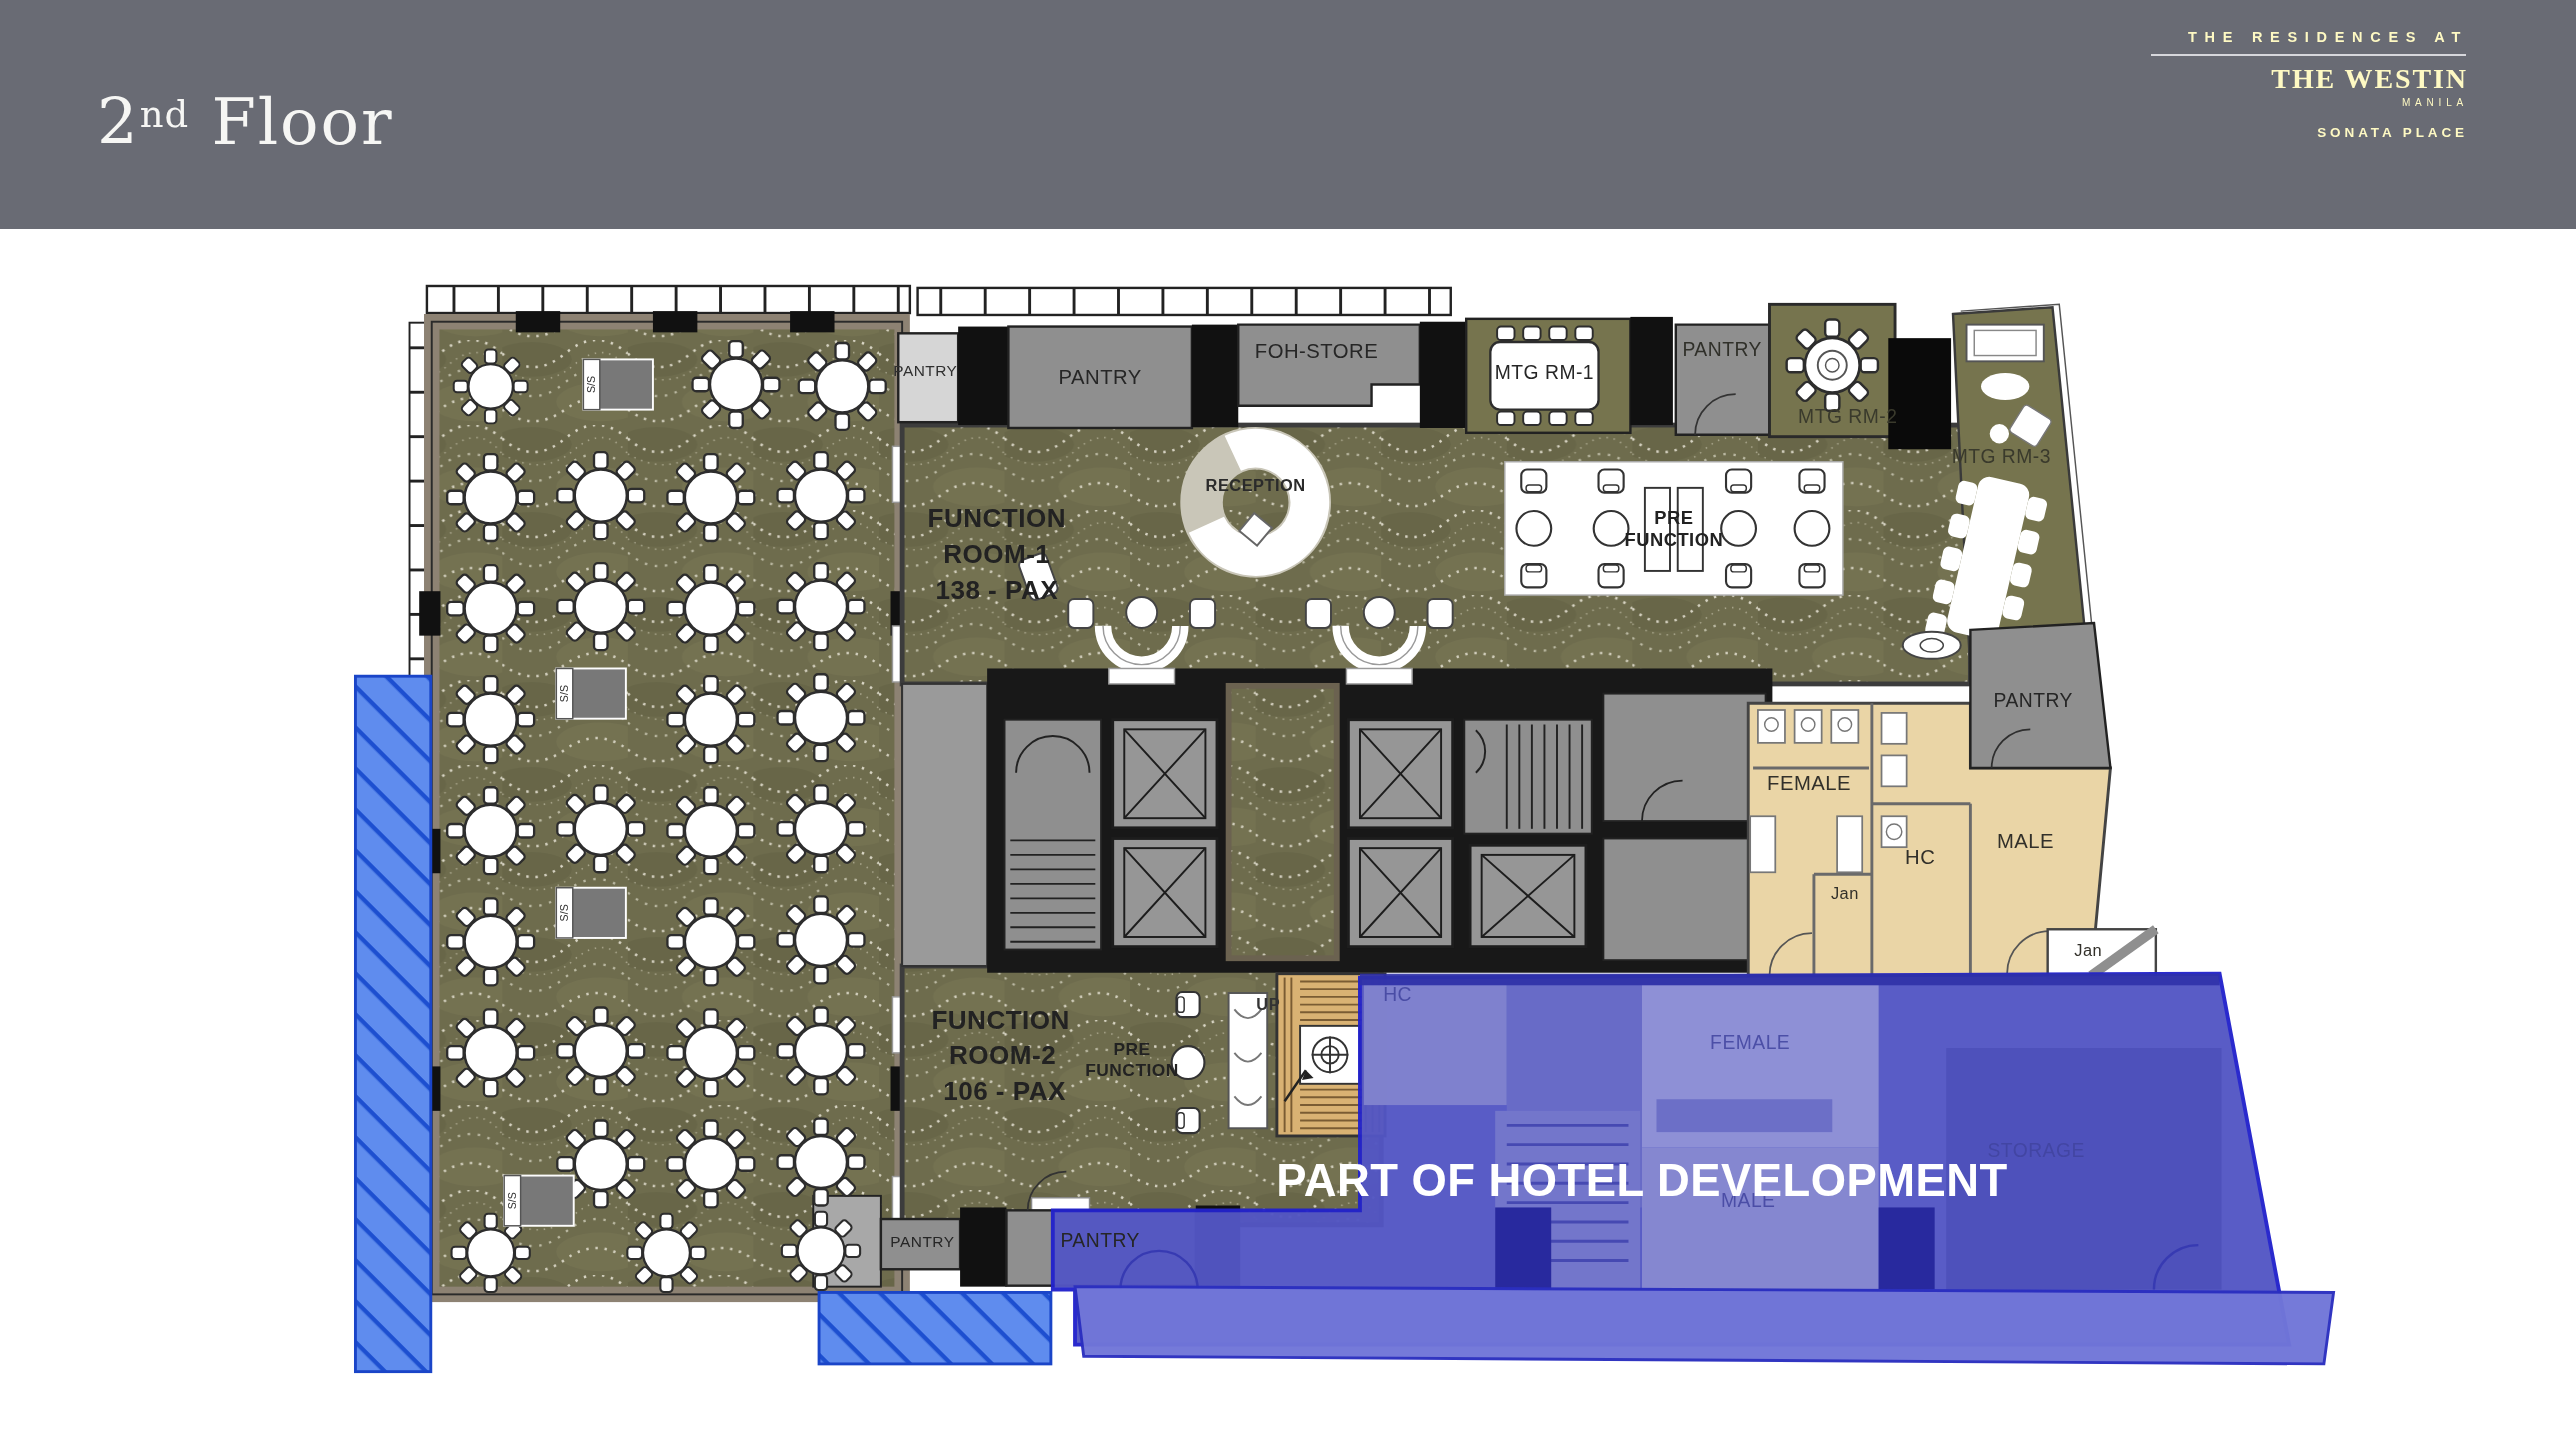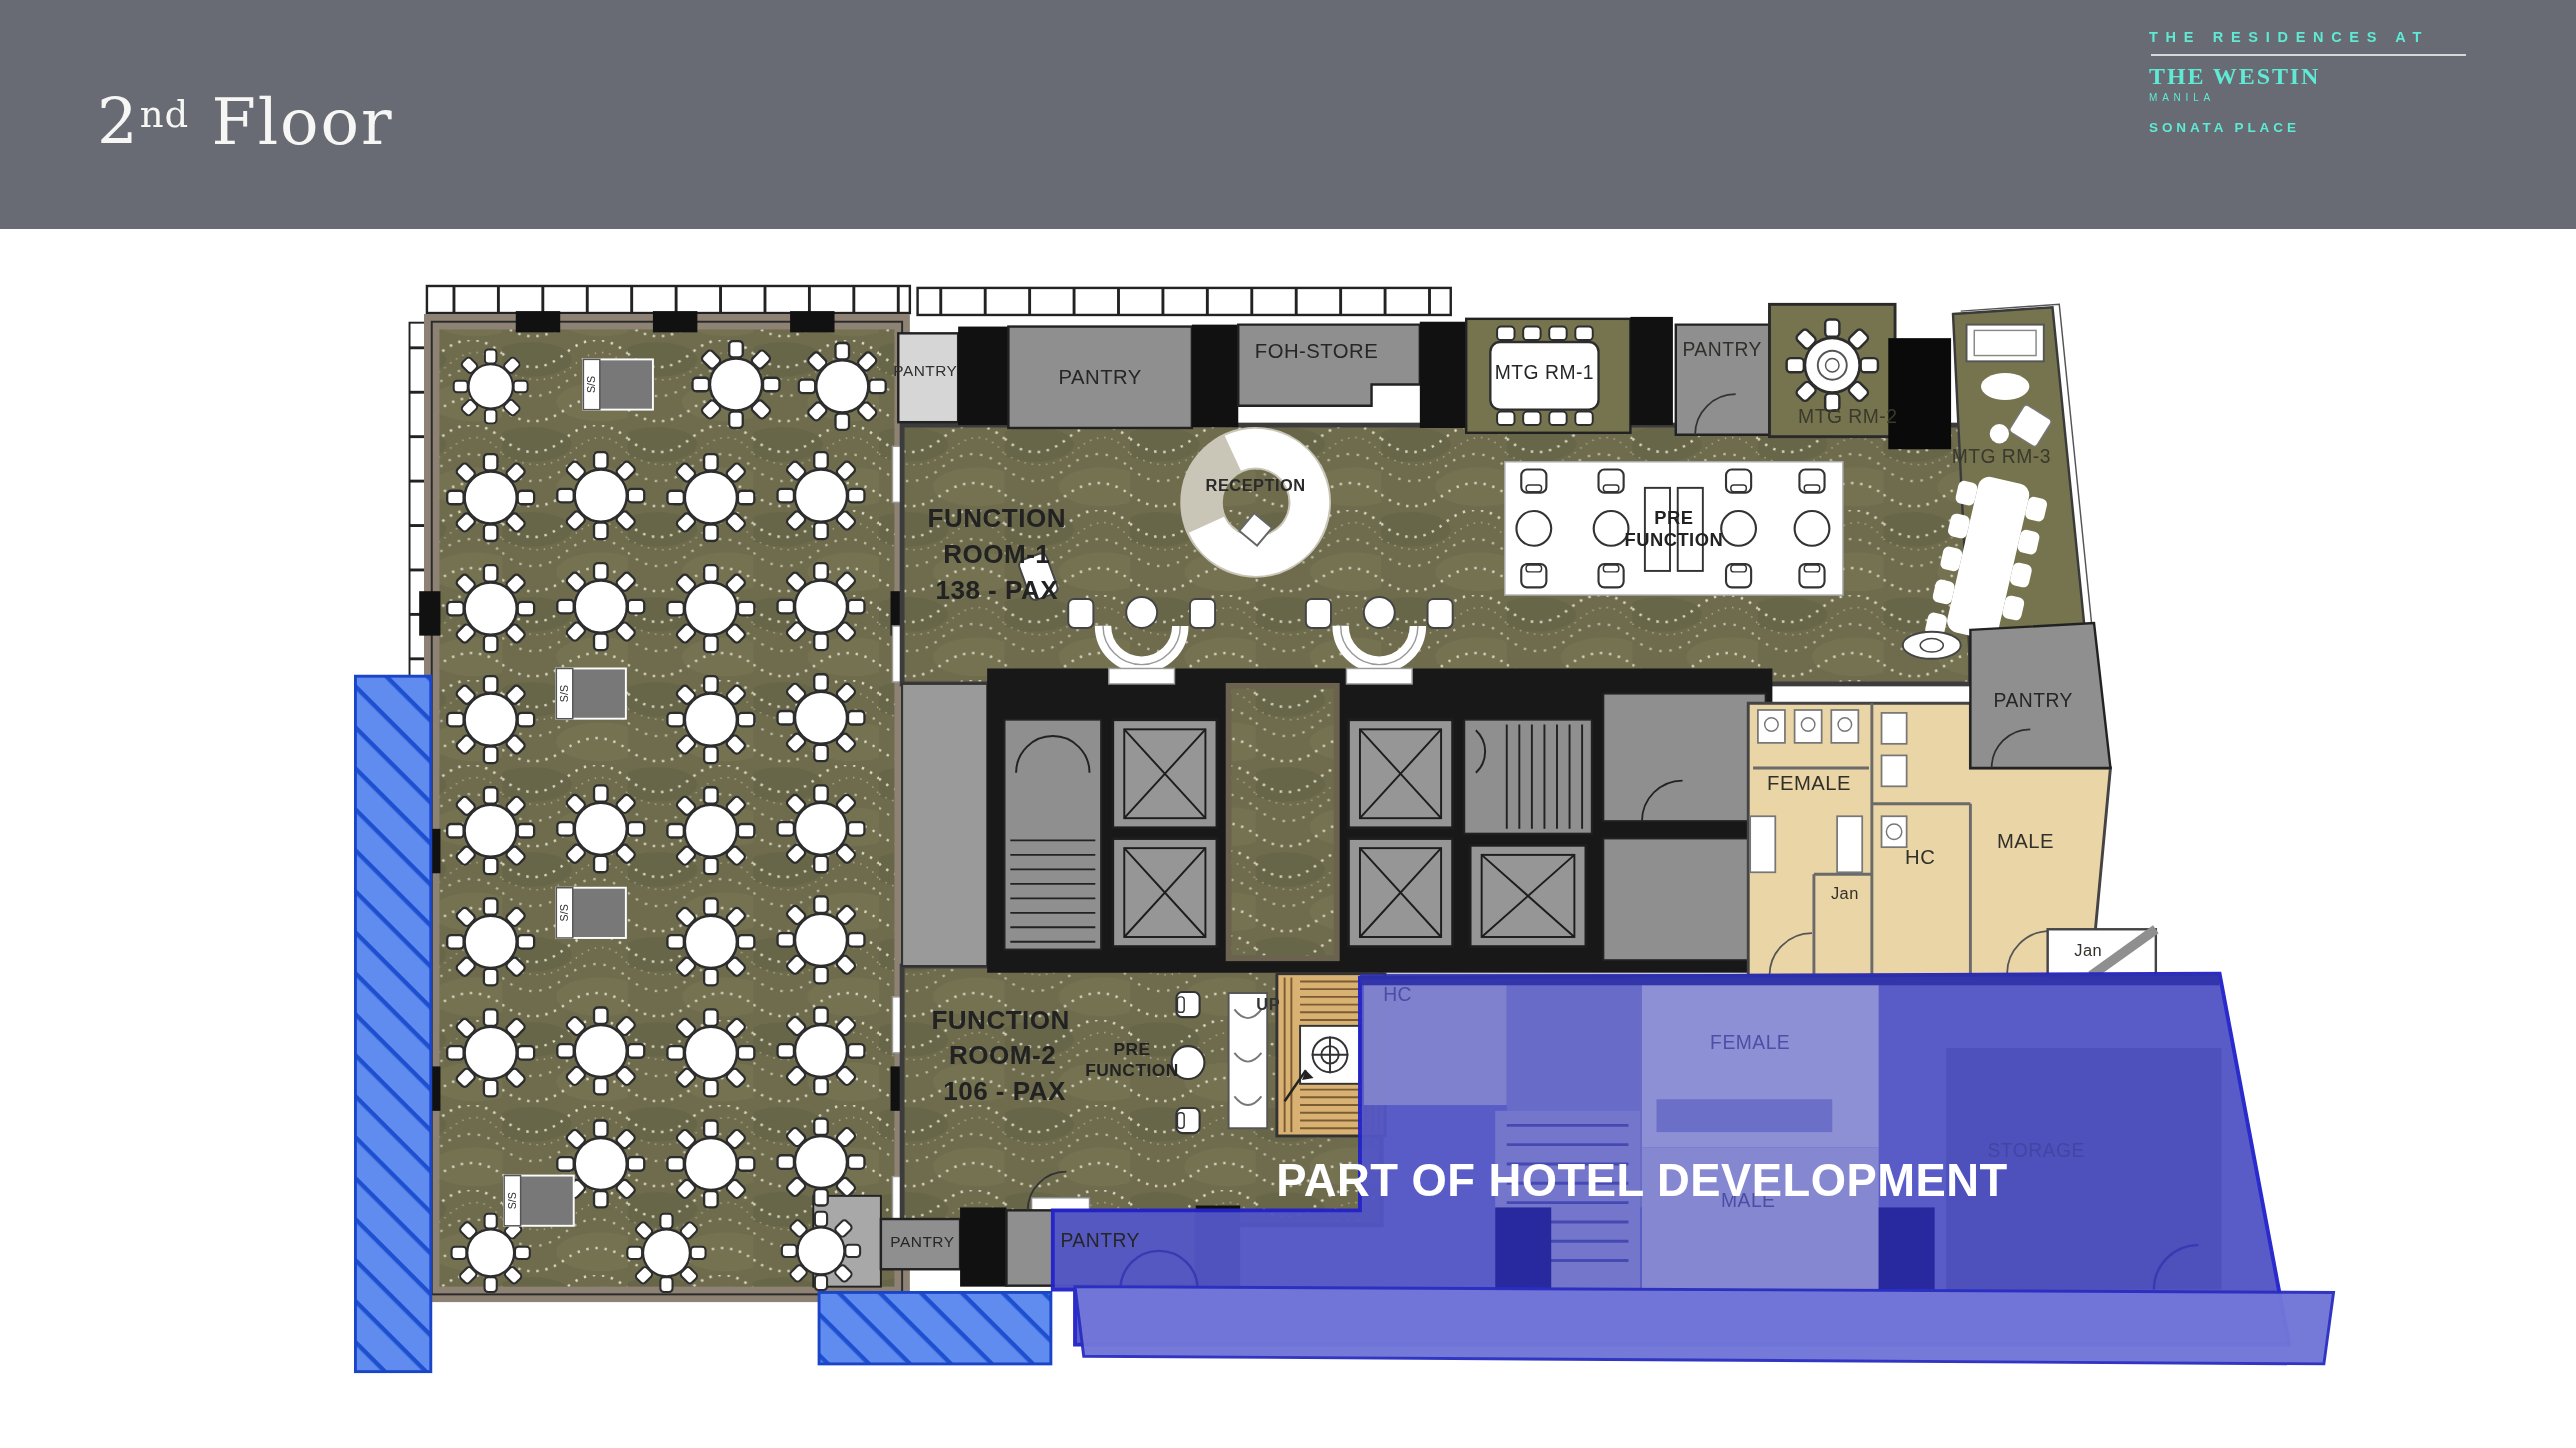--- a/index.html
+++ b/index.html
@@ -4,24 +4,24 @@
 <style>
   html,body{margin:0;padding:0;background:#ffffff;}
   body{width:2576px;height:1449px;position:relative;overflow:hidden;
        font-family:"Liberation Sans",sans-serif;}
   .stage{position:absolute;inset:0;}
   
   .header{position:absolute;left:0;top:0;width:2576px;height:229px;background:#696b74;z-index:5;}
   .floor-title{position:absolute;left:97px;top:85px;color:#f6f6f4;
        font-family:"DejaVu Serif","Liberation Serif",serif;font-size:64px;letter-spacing:1.9px;}
   .floor-title sup{font-size:37px;vertical-align:17.4px;letter-spacing:1px;text-align:center;}
-  .brand{position:absolute;right:108px;top:29px;width:319px;text-align:left;color:#5eead4;}
+  .brand{position:absolute;right:108px;top:29px;width:319px;text-align:right;color:#fef9c3;}
   .brand .tagline{font-size:14.5px;letter-spacing:7.7px;font-weight:600;white-space:nowrap;}
   .brand .rule{height:1.9px;background:#d7d7dc;margin:8.7px 1.9px 7.7px 1.9px;}
-  .brand .name{font-family:"Liberation Serif","DejaVu Serif",serif;font-size:24px;font-weight:700;
+  .brand .name{font-family:"Liberation Serif","DejaVu Serif",serif;font-size:28px;font-weight:700;
        letter-spacing:1.9px;white-space:nowrap;}
   .brand .city{font-size:10px;letter-spacing:4.8px;font-weight:400;margin-top:2px;}
   .brand .place{font-size:13.5px;letter-spacing:3.9px;font-weight:600;margin-top:17px;}
   
   svg#plan-svg{position:absolute;left:0;top:0;z-index:1;}
   text{font-family:"Liberation Sans",sans-serif;}
 </style>
 </head>
 <body>
 

